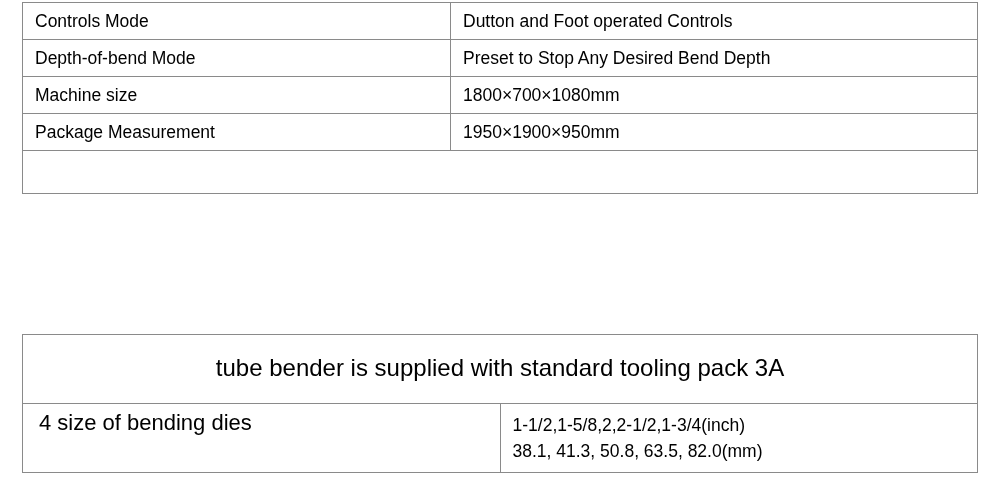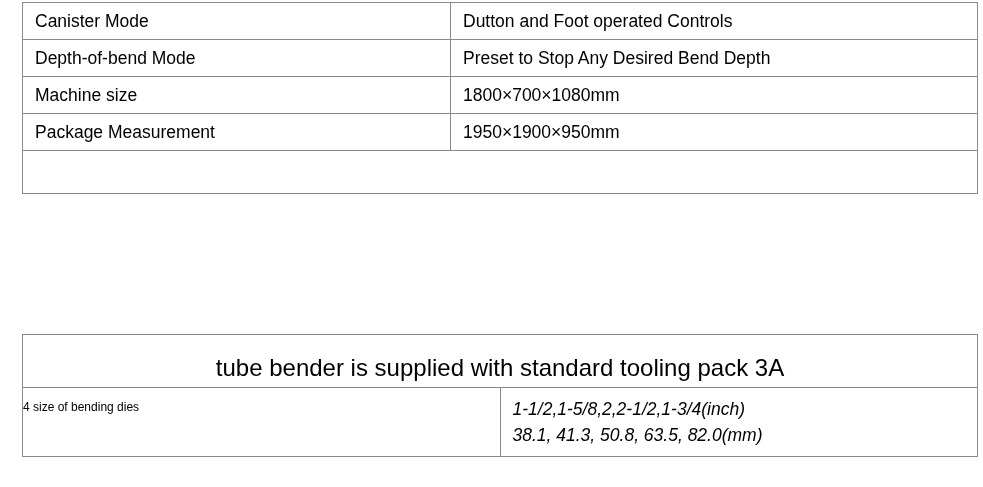--- a/index.html
+++ b/index.html
@@ -57,48 +57,47 @@
   }
   .tooling-table td {
     border: 1px solid #8a8a8a;
     background: #ffffff;
     vertical-align: top;
   }
   .tooling-title {
     text-align: center;
     font-size: 24px;
     line-height: 30px;
-    padding: 18px 0 4px 0;
+    padding: 18px 0 20px 0;
     vertical-align: middle !important;
   }
   .tooling-label {
     width: 478px;
-    font-size: 12px;
+    font-size: 22px;
     line-height: 22px;
-    padding: 8px 0 8px 0;
+    padding: 8px 0 8px 16px;
   }
   .tooling-values {
     font-size: 17.5px;
     line-height: 26px;
     padding: 8px 10px 8px 12px;
-    font-style: italic;
   }
   .tooling-values div {
     white-space: nowrap;
   }
 </style>
 </head>
 <body>
 
 <div class="page">
 
   <table class="specs-table">
     <tbody>
       <tr>
-        <td class="col-label">Canister Mode</td>
+        <td class="col-label">Controls Mode</td>
         <td class="col-value">Dutton and Foot operated Controls</td>
       </tr>
       <tr>
         <td class="col-label">Depth-of-bend Mode</td>
         <td class="col-value">Preset to Stop Any Desired Bend Depth</td>
       </tr>
       <tr>
         <td class="col-label">Machine size</td>
         <td class="col-value">1800×700×1080mm</td>
       </tr>

